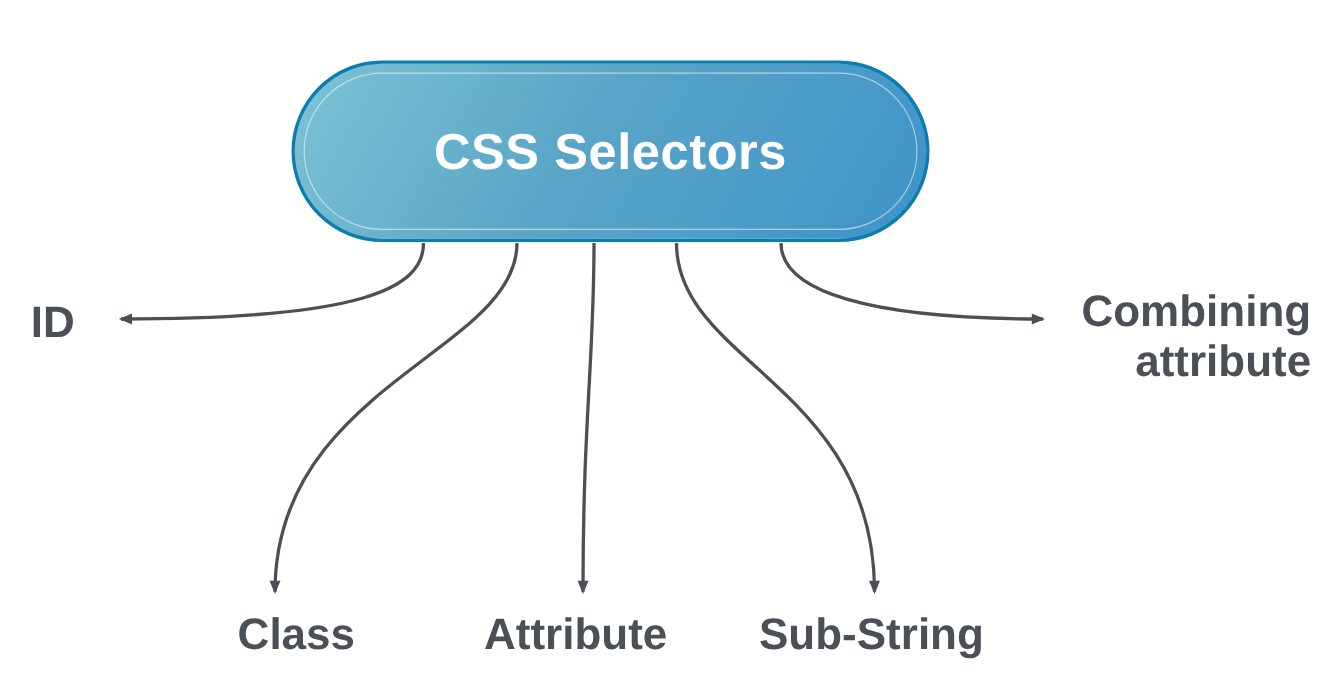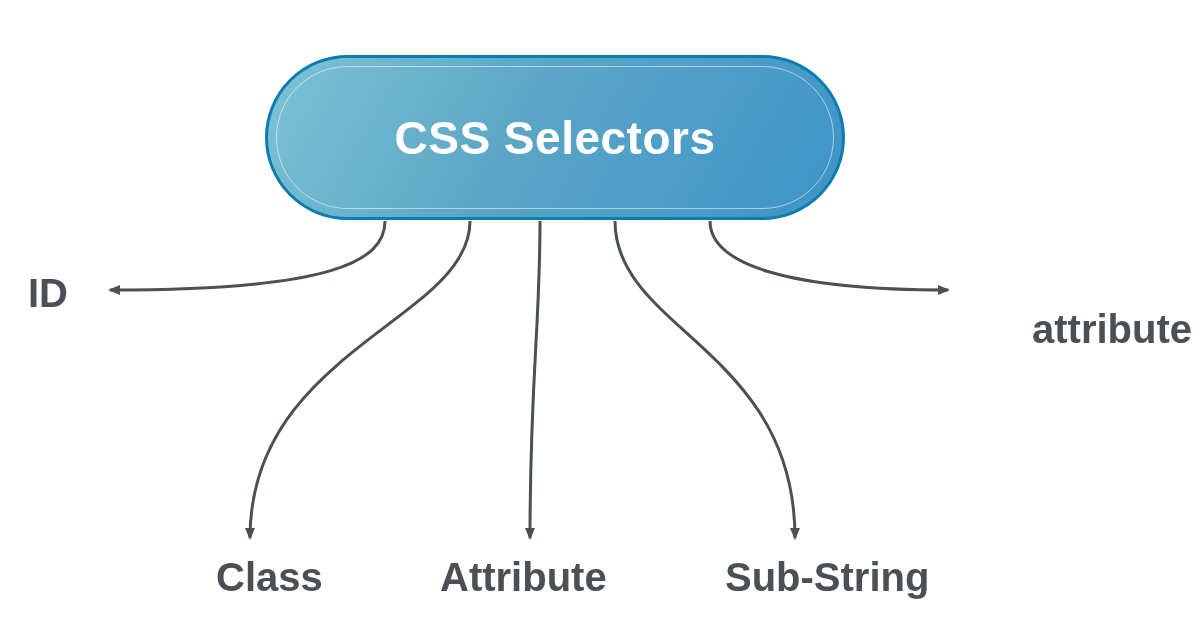--- a/index.html
+++ b/index.html
@@ -42,21 +42,21 @@
     color: #4a5055;
     font-size: 40px;
     font-weight: 700;
     line-height: 1.15;
     text-align: right;
   }
   .lbl-id   { left: 28px;  top: 270px; }
   .lbl-comb { left: 962px; top: 260px; width: 230px; }
   .lbl-class{ left: 192px; top: 554px; margin-left: 24px; }
   .lbl-attr { left: 440px; top: 554px; }
-  .lbl-sub  { left: 690px; top: 554px; margin-left: 35px; }
+  .lbl-sub  { left: 690px; top: 554px; }
   svg.arrows {
     position: absolute;
     left: 0; top: 0;
     width: 1200px; height: 630px;
     pointer-events: none;
   }
 </style>
 </head>
 <body>
 
@@ -81,19 +81,19 @@
 
     <path d="M540,221 C540,330 530,380 530,538"></path>
 
     <path d="M615,221 C615,330 795,350 795,538"></path>
   </g>
 </svg>
 
 <div class="label lbl-id">ID</div>
 
 <div class="label lbl-comb">
-  <br>
+  <span>Combining</span><br>
   <span>attribute</span>
 </div>
 
 <div class="label lbl-class">Class</div>
 <div class="label lbl-attr">Attribute</div>
 <div class="label lbl-sub">Sub-String</div>
 
 </body></html>

